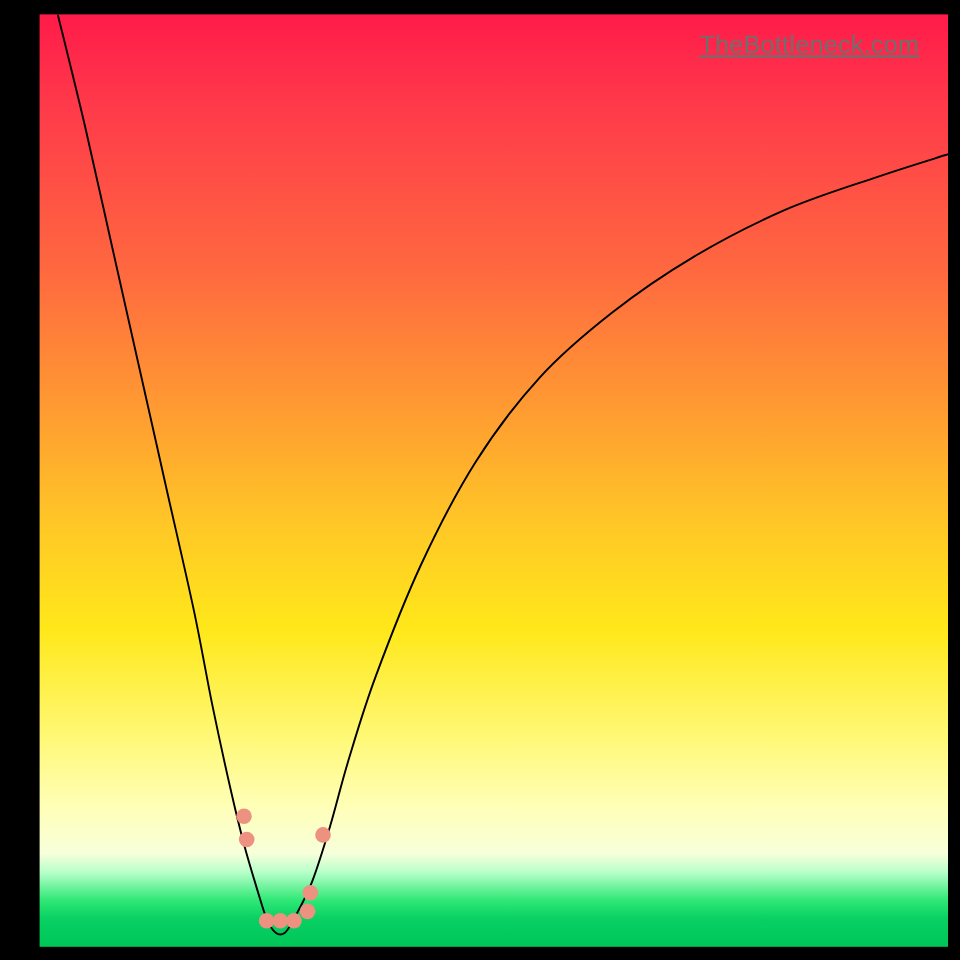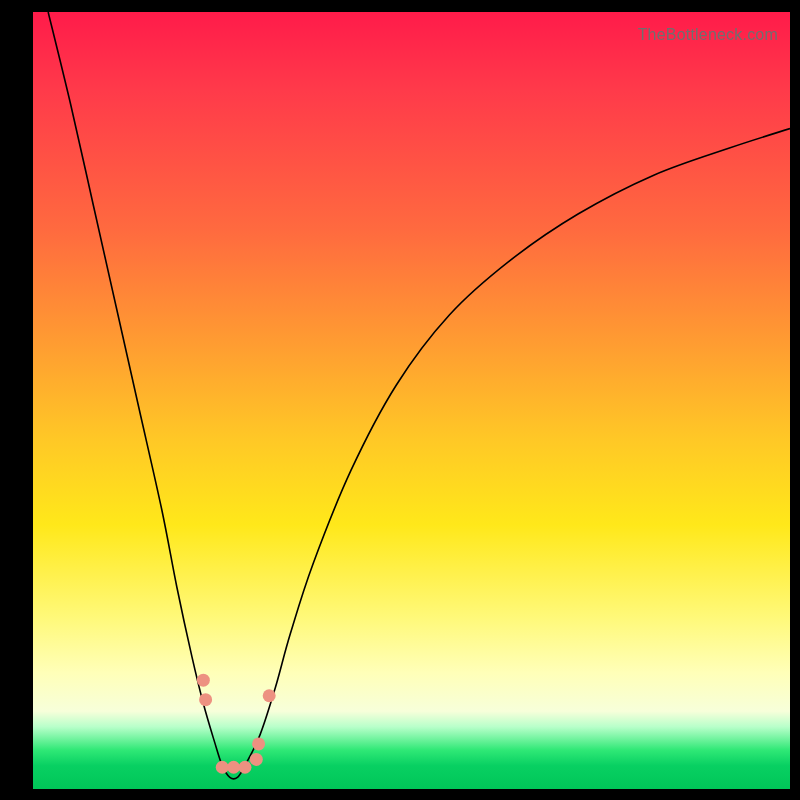--- a/index.html
+++ b/index.html
@@ -37,26 +37,27 @@
       #f7ffda 90%,
       #b8ffca 92%,
       #2fe876 95%,
       #08d062 97%,
       #00c658 100%
     );
   }
   .watermark {
     position: absolute;
     top: 14px;
-    right: 12px;
+    right: 24px;
     color: #6f6f6f;
-    font-size: 16px;
+    font-size: 21px;
     font-weight: 500;
     letter-spacing: 0.2px;
     user-select: none;
+    text-decoration: underline;
   }
   svg.curves {
     position: absolute;
     left: 0;
     top: 0;
     width: 757px;
     height: 777px;
   }
   .curve {
     fill: none;

